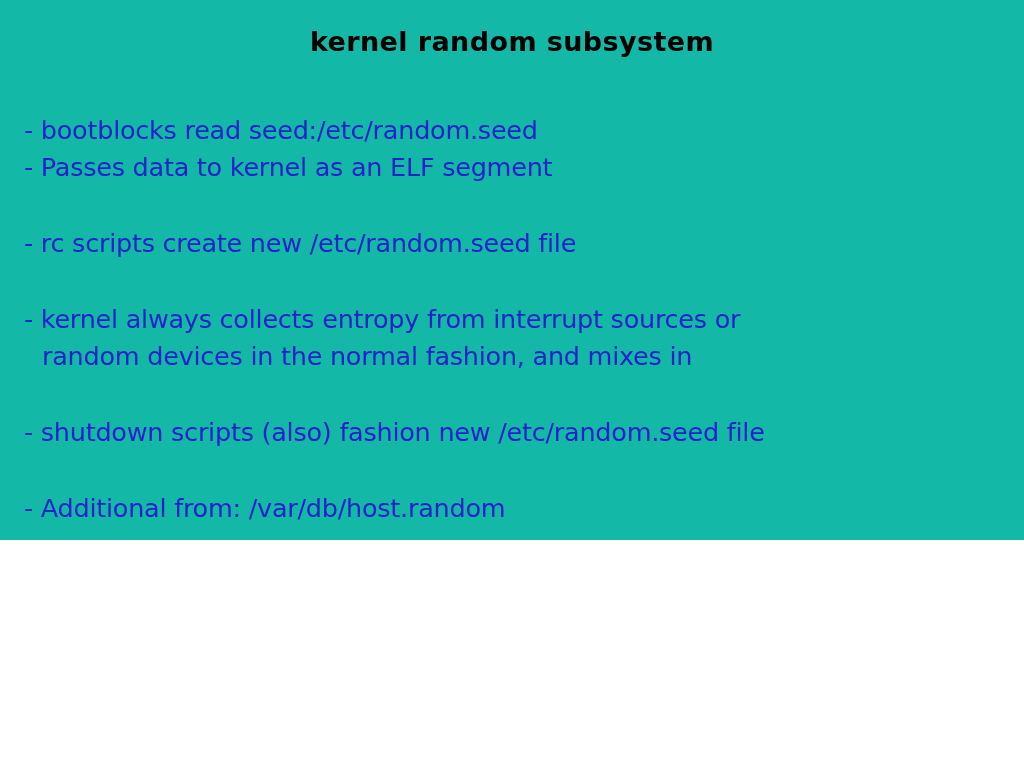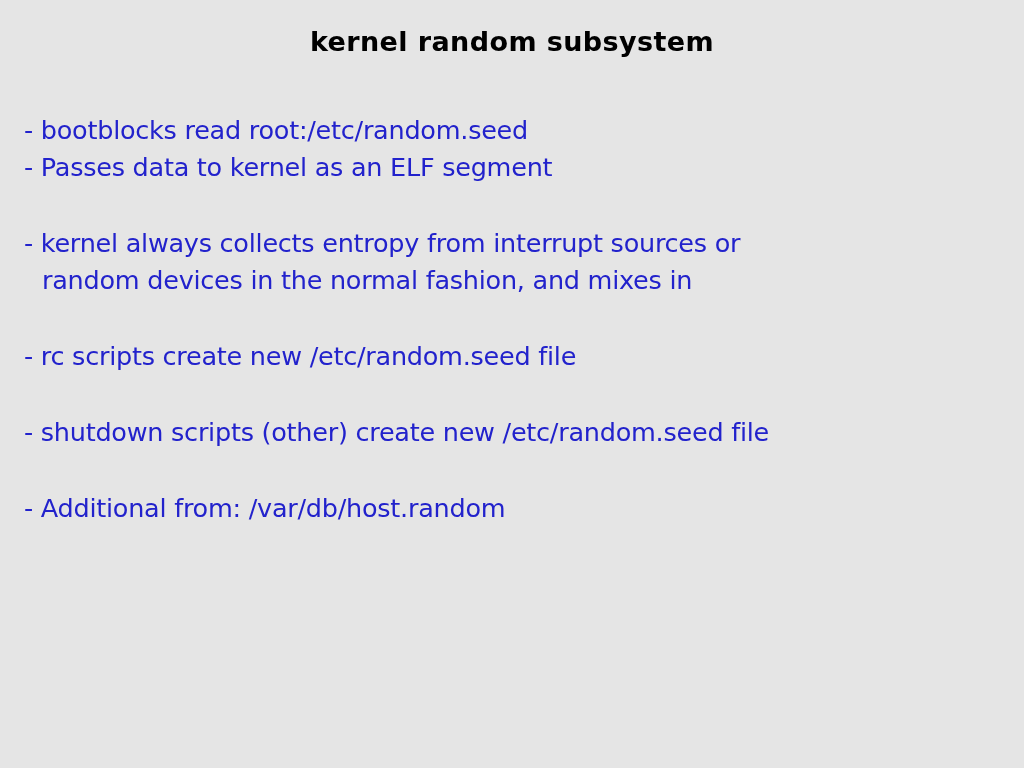--- a/index.html
+++ b/index.html
@@ -10,22 +10,22 @@
     width: 1024px;
     height: 768px;
     background: #ffffff;
     font-family: "DejaVu Sans", sans-serif;
     overflow: hidden;
   }
 
   .slide {
     position: relative;
     width: 1024px;
-    height: 768px;
-    background: #e5e5e5;
+    height: 540px;
+    background: #14b8a6;
   }
 
   .slide-title {
     position: absolute;
     left: 0;
     top: 26px;
     width: 1024px;
     text-align: center;
     font-family: "DejaVu Sans", sans-serif;
     font-weight: bold;
@@ -67,35 +67,35 @@
 </head>
 <body>
 
 <div class="slide">
 
   <div class="slide-title">kernel random subsystem</div>
 
   <div class="body-block">
 
     <div class="para">
-      <div class="bullet-line">- bootblocks read root:/etc/random.seed</div>
+      <div class="bullet-line">- bootblocks read seed:/etc/random.seed</div>
       <div class="bullet-line">- Passes data to kernel as an ELF segment</div>
+    </div>
+
+    <div class="para">
+      <div class="bullet-line">- rc scripts create new /etc/random.seed file</div>
     </div>
 
     <div class="para">
       <div class="bullet-line">- kernel always collects entropy from interrupt sources or</div>
       <div class="bullet-line cont">random devices in the normal fashion, and mixes in</div>
     </div>
 
     <div class="para">
-      <div class="bullet-line">- rc scripts create new /etc/random.seed file</div>
-    </div>
-
-    <div class="para">
-      <div class="bullet-line">- shutdown scripts (other) create new /etc/random.seed file</div>
+      <div class="bullet-line">- shutdown scripts (also) fashion new /etc/random.seed file</div>
     </div>
 
     <div class="para">
       <div class="bullet-line">- Additional from: /var/db/host.random</div>
     </div>
 
   </div>
 </div>
 
 </body></html>

